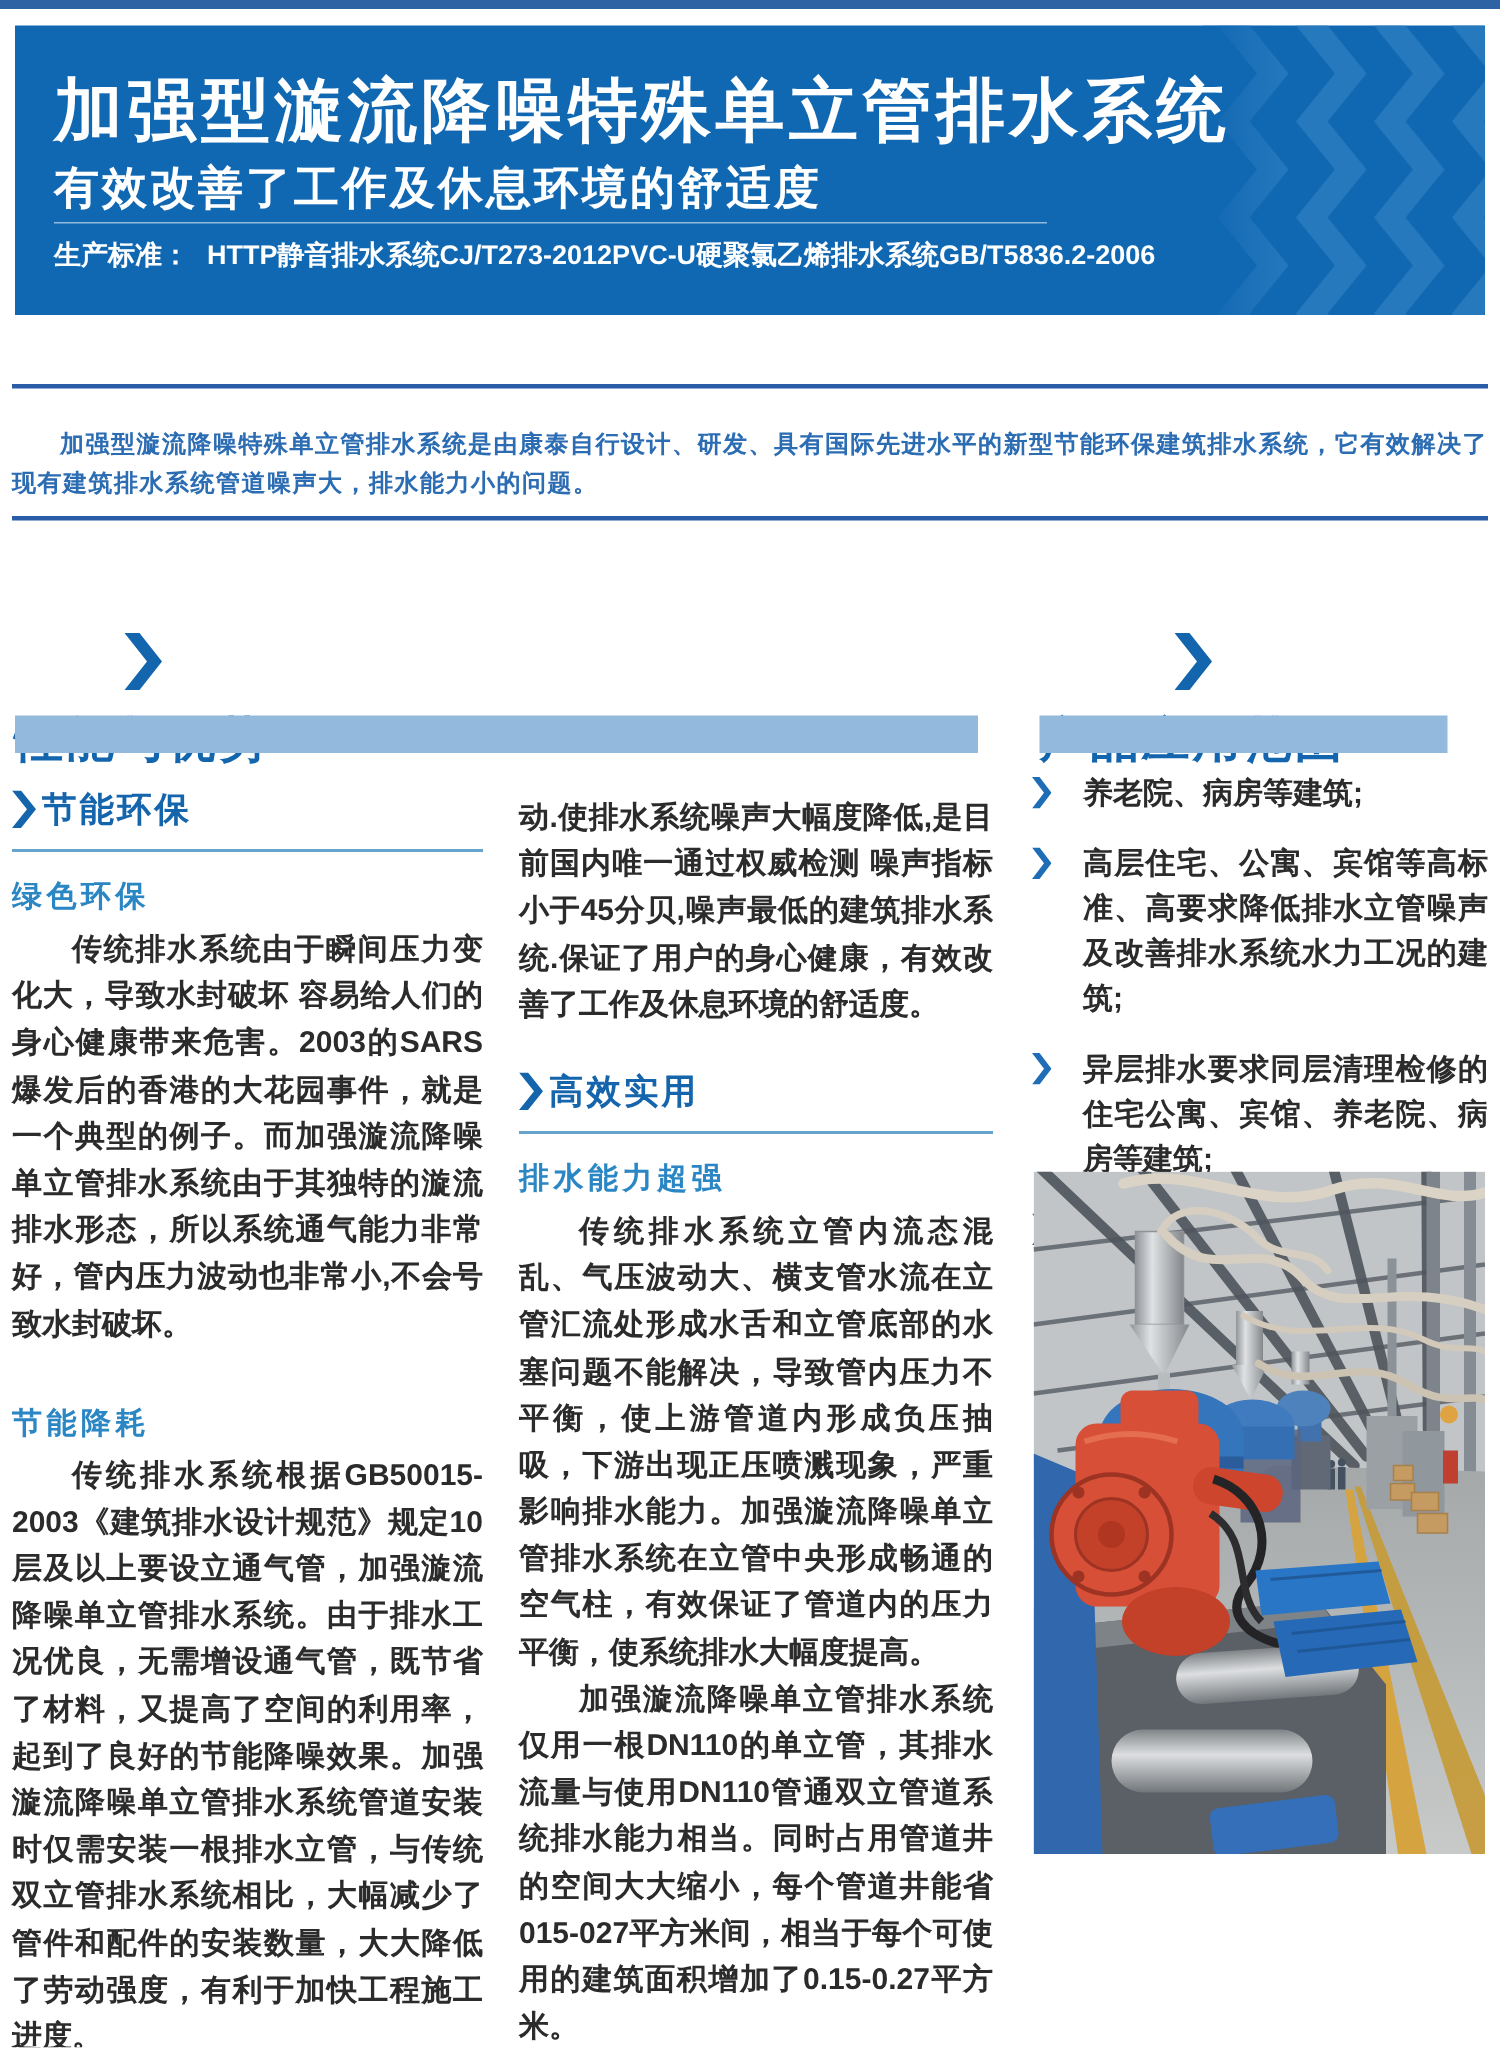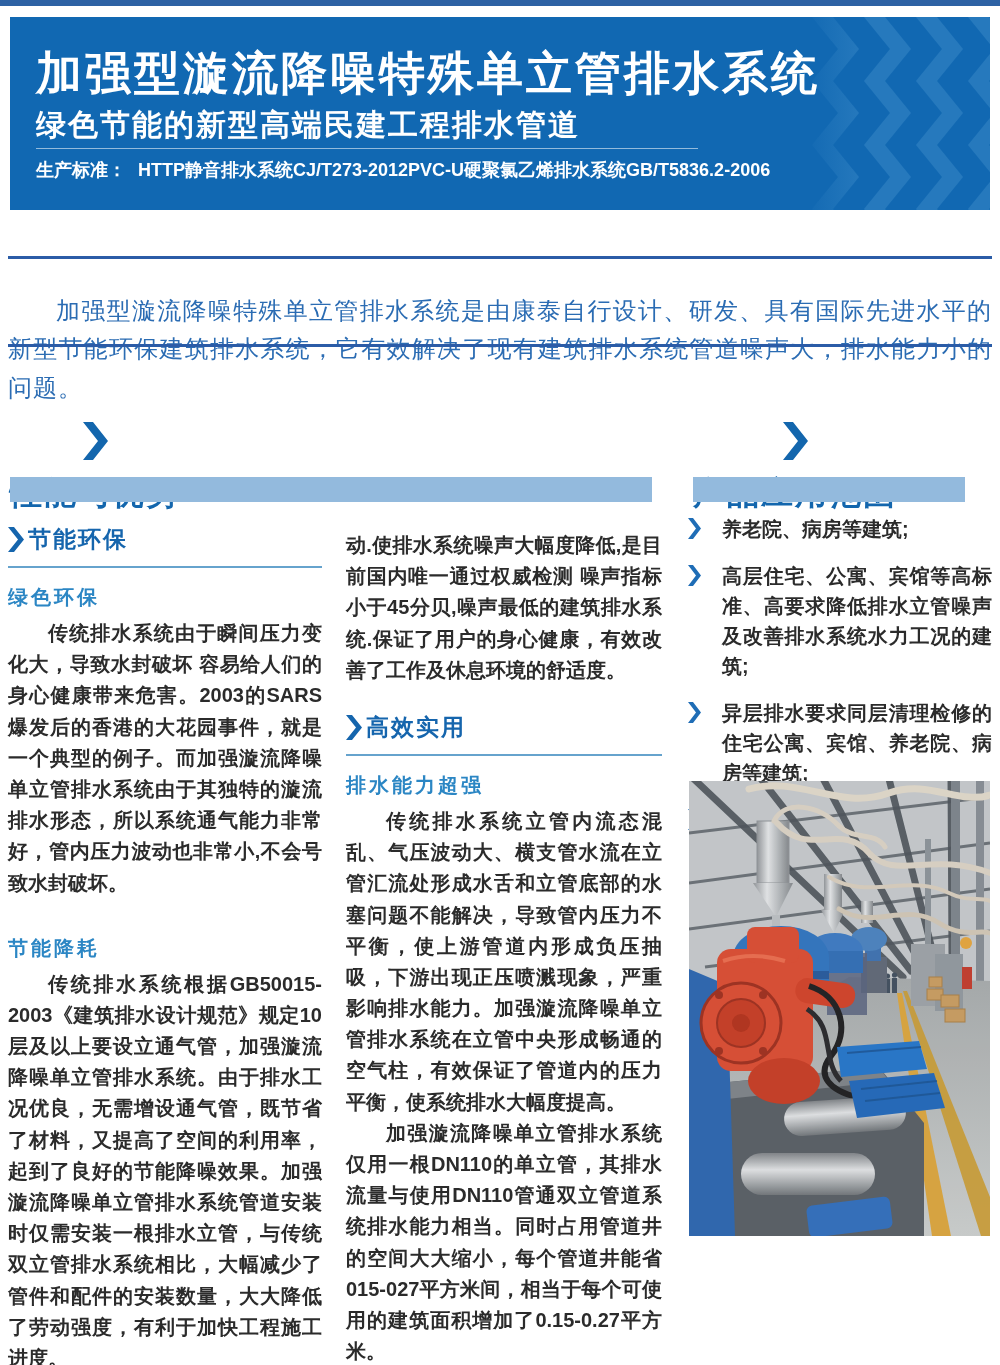--- a/index.html
+++ b/index.html
@@ -16,22 +16,22 @@
     background:linear-gradient(90deg,#1168b2 0%,rgba(17,104,178,0) 100%);}
   .hd-title{position:absolute;left:26px;top:26px;color:#fff;font-size:46px;font-weight:bold;letter-spacing:3px;white-space:nowrap;}
   .hd-subtitle{position:absolute;left:26px;top:88px;color:#fff;font-size:30px;font-weight:bold;letter-spacing:2px;white-space:nowrap;}
   .hd-underline{position:absolute;left:26px;top:131px;width:662px;height:1px;background:rgba(255,255,255,.55);}
   .standards{position:absolute;left:26px;top:140px;display:flex;color:#fff;font-size:18px;font-weight:bold;line-height:1.45;gap:12px;}
   .std-lines{display:flex;}
   
   .rule{position:absolute;left:8px;width:984px;height:3px;background:#2b5ca7;}
   .rule-1{top:256px;}
   .rule-2{top:344px;}
-  .intro{position:absolute;left:8px;top:268px;width:984px;color:#2b6cb3;font-size:24px;
-    font-weight:normal;line-height:1.6;text-align:justify;text-indent:2em;letter-spacing:1px;}
+  .intro{position:absolute;left:8px;top:268px;width:984px;color:#2b6cb3;font-size:16px;
+    font-weight:bold;line-height:1.6;text-align:justify;text-indent:2em;letter-spacing:1px;}
   
   .big-title{position:absolute;display:flex;align-items:center;gap:12px;color:#1366ad;
     font-size:32px;font-weight:bold;letter-spacing:2px;white-space:nowrap;flex-direction:column;}
   .bt-left{left:10px;top:422px;}
   .bt-right{left:693px;top:422px;}
   .band{position:absolute;top:477px;height:25px;background:#93badd;}
   .band-left{left:10px;width:642px;}
   .band-right{left:693px;width:272px;}
   
   .col{position:absolute;}
@@ -64,21 +64,21 @@
     <svg class="chev-pattern" viewBox="0 0 178 193" width="178" height="193" aria-hidden="true">
       <defs>
         <pattern id="chevpat" width="52" height="64" patternUnits="userSpaceOnUse">
           <path d="M0,0 L21,0 L47,32 L21,64 L0,64 L26,32 Z" fill="#2679bd"></path>
         </pattern>
       </defs>
       <rect x="0" y="-18" width="178" height="230" fill="url(#chevpat)"></rect>
     </svg>
     <div class="chev-fade"></div>
     <div class="hd-title">加强型漩流降噪特殊单立管排水系统</div>
-    <div class="hd-subtitle">绿色节能的新型高端民建工程排水管道</div>
+    <div class="hd-subtitle">有效改善了工作及休息环境的舒适度</div>
     <div class="hd-underline"></div>
     <div class="standards">
       <span class="std-label">生产标准：</span>
       <span class="std-lines">
         <span>HTTP静音排水系统CJ/T273-2012</span>
         <span>PVC-U硬聚氯乙烯排水系统GB/T5836.2-2006</span>
       </span>
     </div>
   </div>
 

